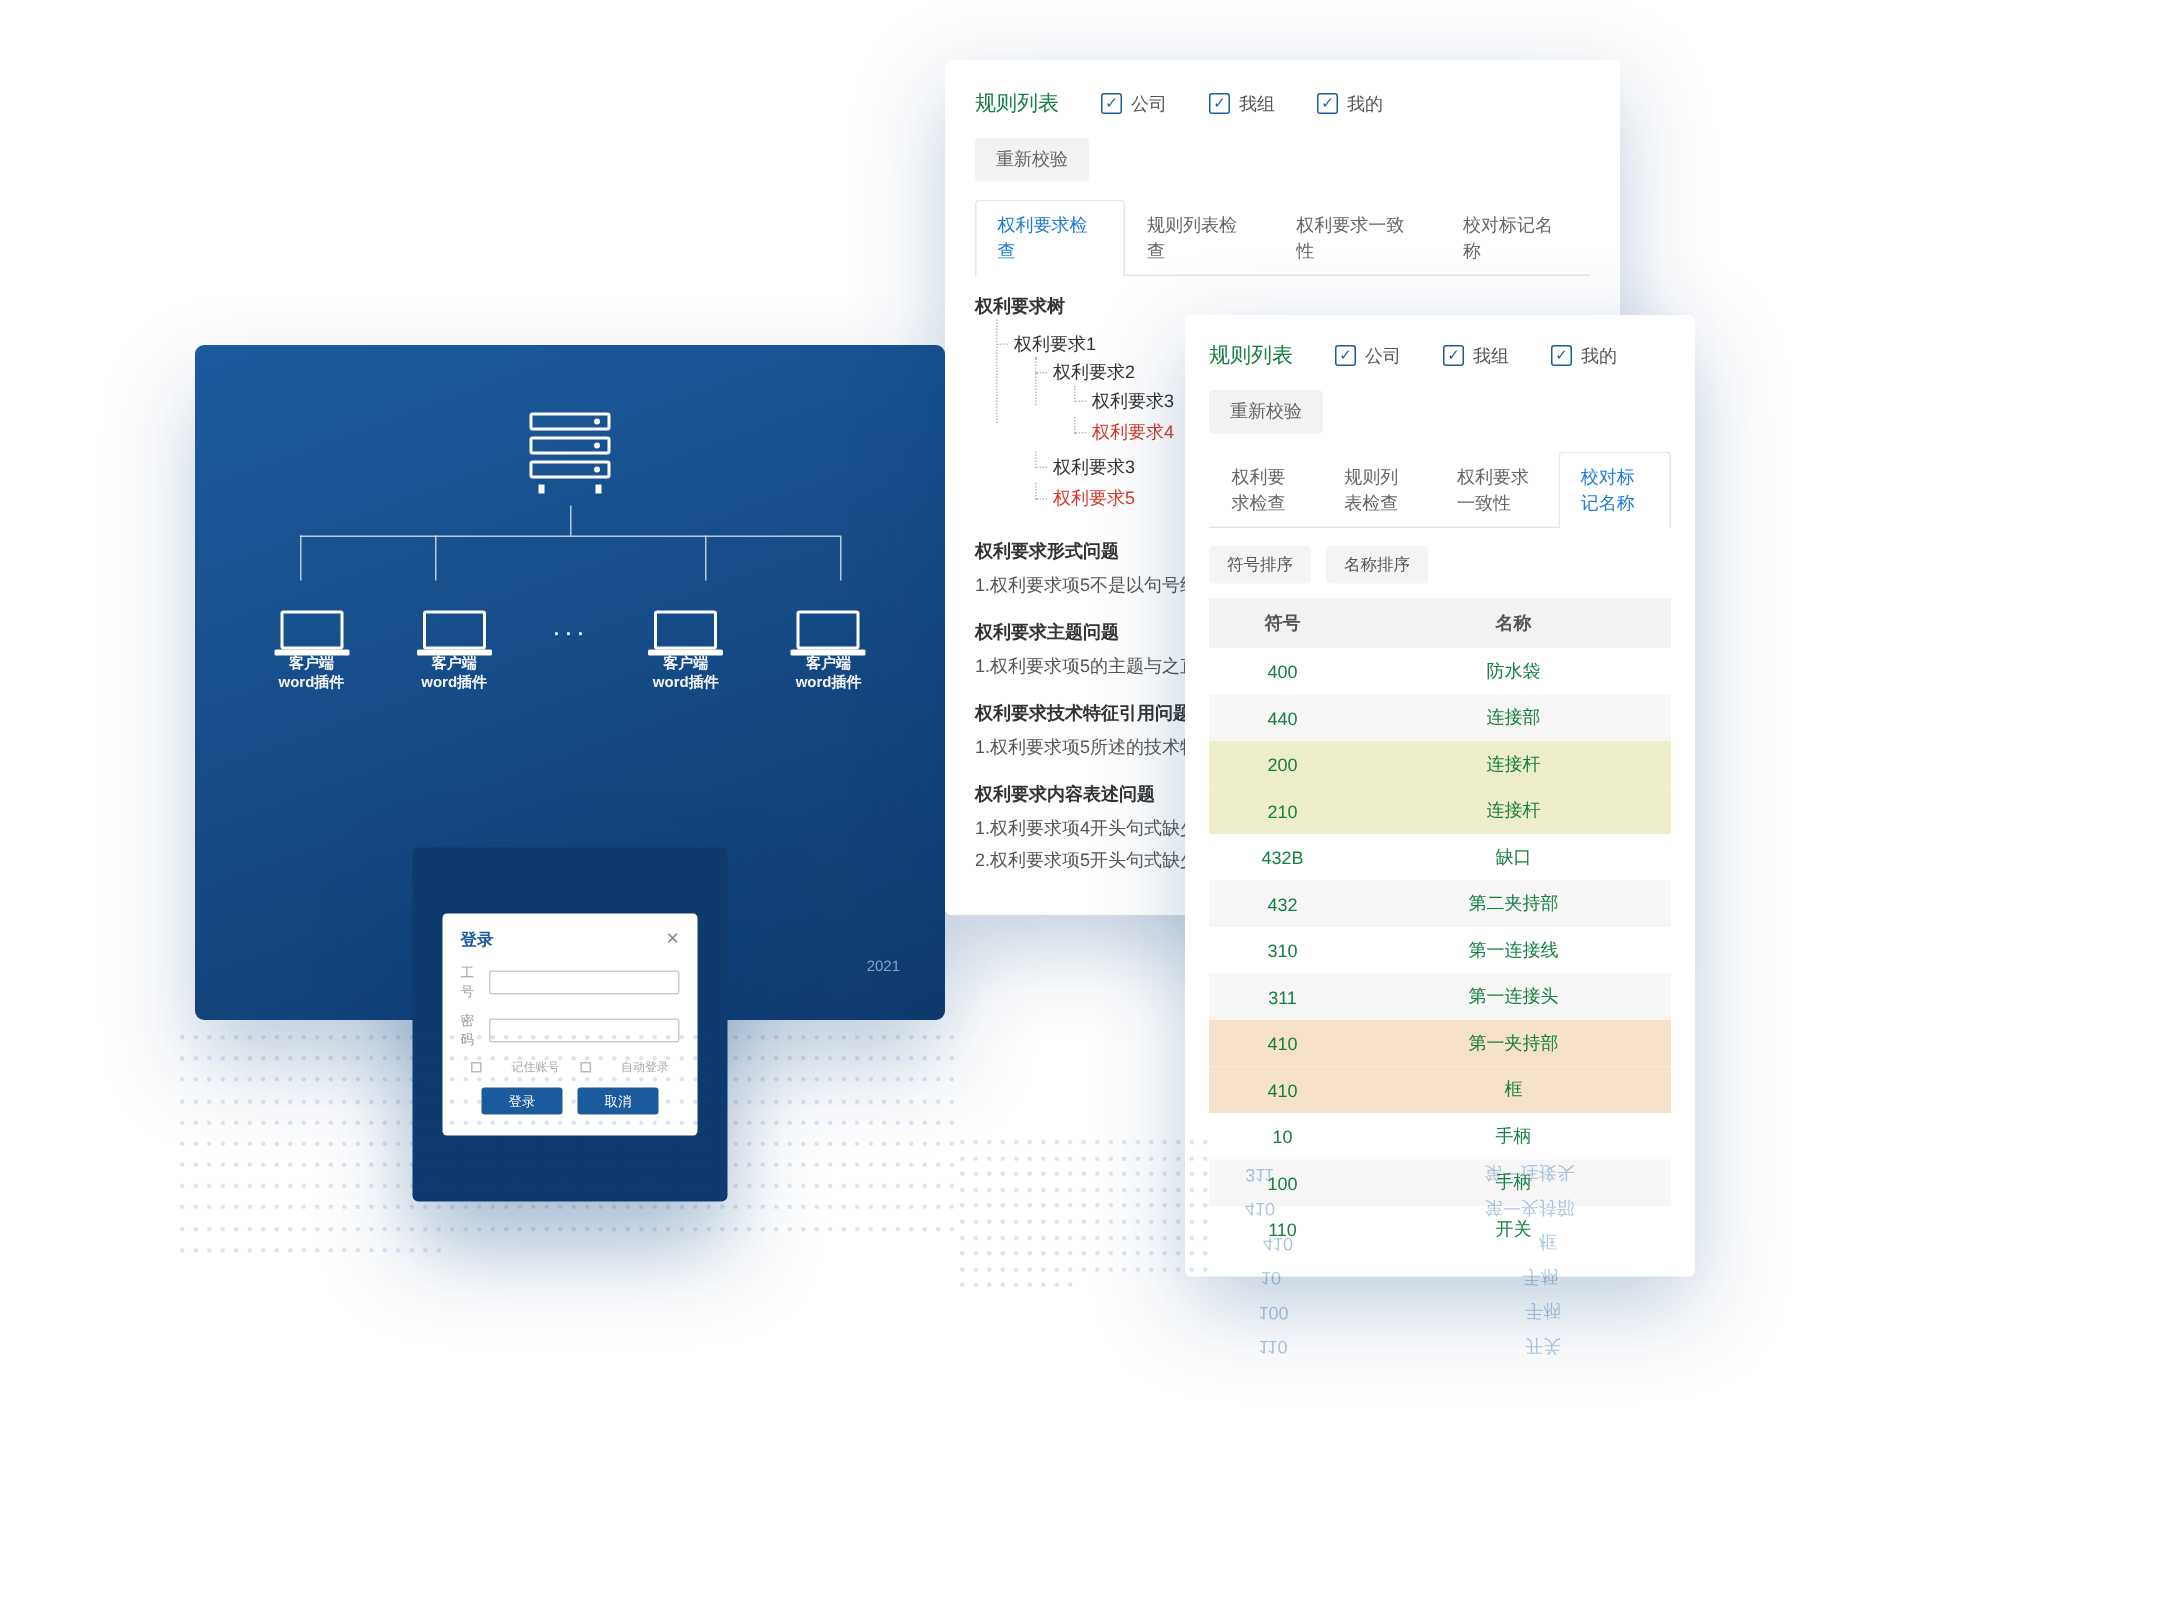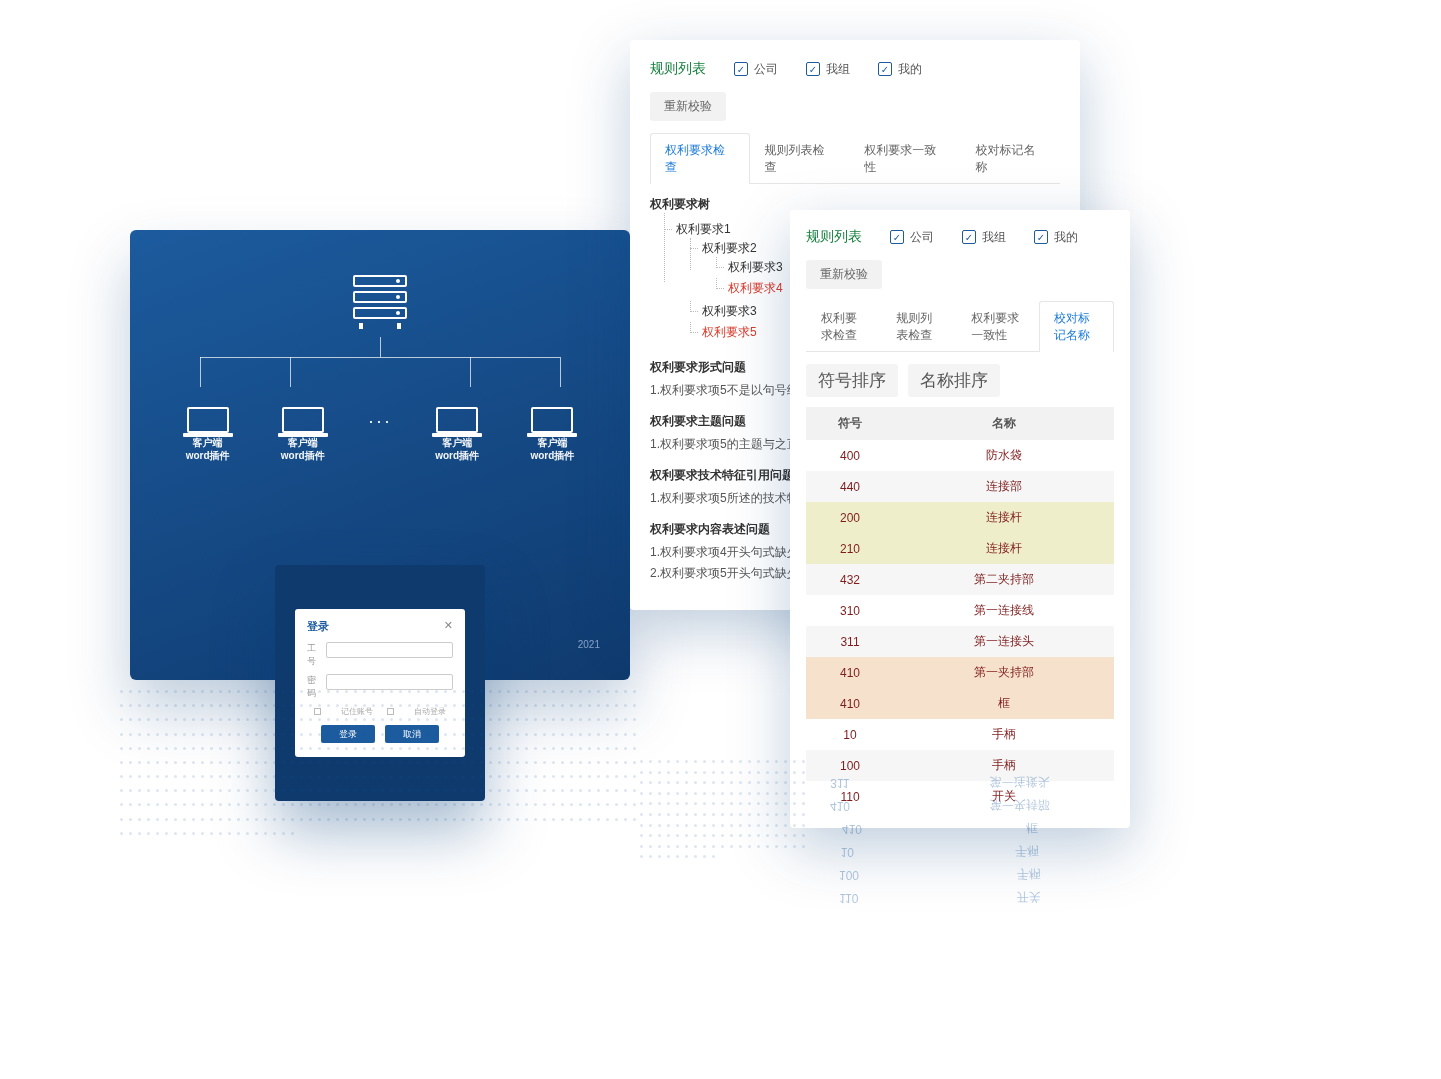--- a/index.html
+++ b/index.html
@@ -62,21 +62,21 @@
     background:#0f3a6e; border-radius:4px;
     display:flex; align-items:center; justify-content:center;
     box-shadow: 0 30px 60px rgba(0,60,120,.35);
   }
   .login {
     width:170px; background:#fff; border-radius:3px;
     padding:10px 12px 14px; font-size:10px; color:#555;
   }
   .login-head { display:flex; justify-content:space-between; font-size:11px; color:#1c5b9e; font-weight:600; margin-bottom:8px;}
   .login-head .x { cursor:pointer; color:#888; font-weight:400;}
-  .login-row { display:flex; margin-bottom:6px; gap:4px;}
+  .login-row { display:flex; align-items:center; margin-bottom:6px; gap:4px;}
   .login-row label { width:20px; font-size:9px; color:#999;}
   .login-row input {
     flex:1; height:16px; border:1px solid #ccc; border-radius:2px;
     font-size:9px; padding:0 4px;
   }
   .login-checks { display:flex; justify-content:space-around; font-size:8px; color:#aaa; margin:4px 0 8px;}
   .login-checks .chk { display:flex; align-items:center; gap:20px;}
   .login-checks .box { width:7px; height:7px; border:1px solid #bbb;}
   .login-btns { display:flex; gap:10px; justify-content:center;}
   .login-btns button {
@@ -122,25 +122,25 @@
   .tree > ul > li::before { top:-6px; }
   .tree .red { color:#d93a2b; }
   .section-h { font-weight:600; margin:14px 0 6px; font-size:12px;}
   .issue { font-size:12px; color:#555; margin:4px 0; }
   .issue .red { color:#d93a2b; }
   
   .panel.bottom { left:790px; top:210px; width:340px; padding:18px 16px 16px; }
   .sort-btns { display:flex; gap:10px; margin:6px 0 10px;}
   .sort-btns .btn {
     padding:5px 12px; background:#f4f4f4; border-radius:3px;
-    font-size:17px; color:#555; cursor:pointer;
+    font-size:11px; color:#555; cursor:pointer;
   }
   table { width:100%; border-collapse:collapse; font-size:12px;}
   th { background:#f2f2f2; padding:8px 0; font-weight:700; color:#555;}
-  td { padding:7px 0; text-align:center; color:#7f1d1d;margin-top:24px;}
+  td { padding:7px 0; text-align:center; color:#15803d;margin-top:24px;}
   tr.alt td { background:#f6f6f6; }
   tr.hl-yellow td { background:#efeecb; }
   tr.hl-orange td { background:#f6e2cc; }
   
   .reflection {
     position:absolute; left:760px; top:770px; width:360px;
     font-size:12px; color:#1c5b9e;
     transform: scaleY(-1); opacity:.35;
     filter: blur(.3px);
   }
@@ -343,20 +343,24 @@
           <td>440</td>
           <td>连接部</td>
         </tr>
         <tr class="hl-yellow">
           <td>200</td>
           <td>连接杆</td>
         </tr>
         <tr class="hl-yellow">
           <td>210</td>
           <td>连接杆</td>
+        </tr>
+        <tr>
+          <td>432B</td>
+          <td>缺口</td>
         </tr>
         <tr class="alt">
           <td>432</td>
           <td>第二夹持部</td>
         </tr>
         <tr>
           <td>310</td>
           <td>第一连接线</td>
         </tr>
         <tr class="alt">

